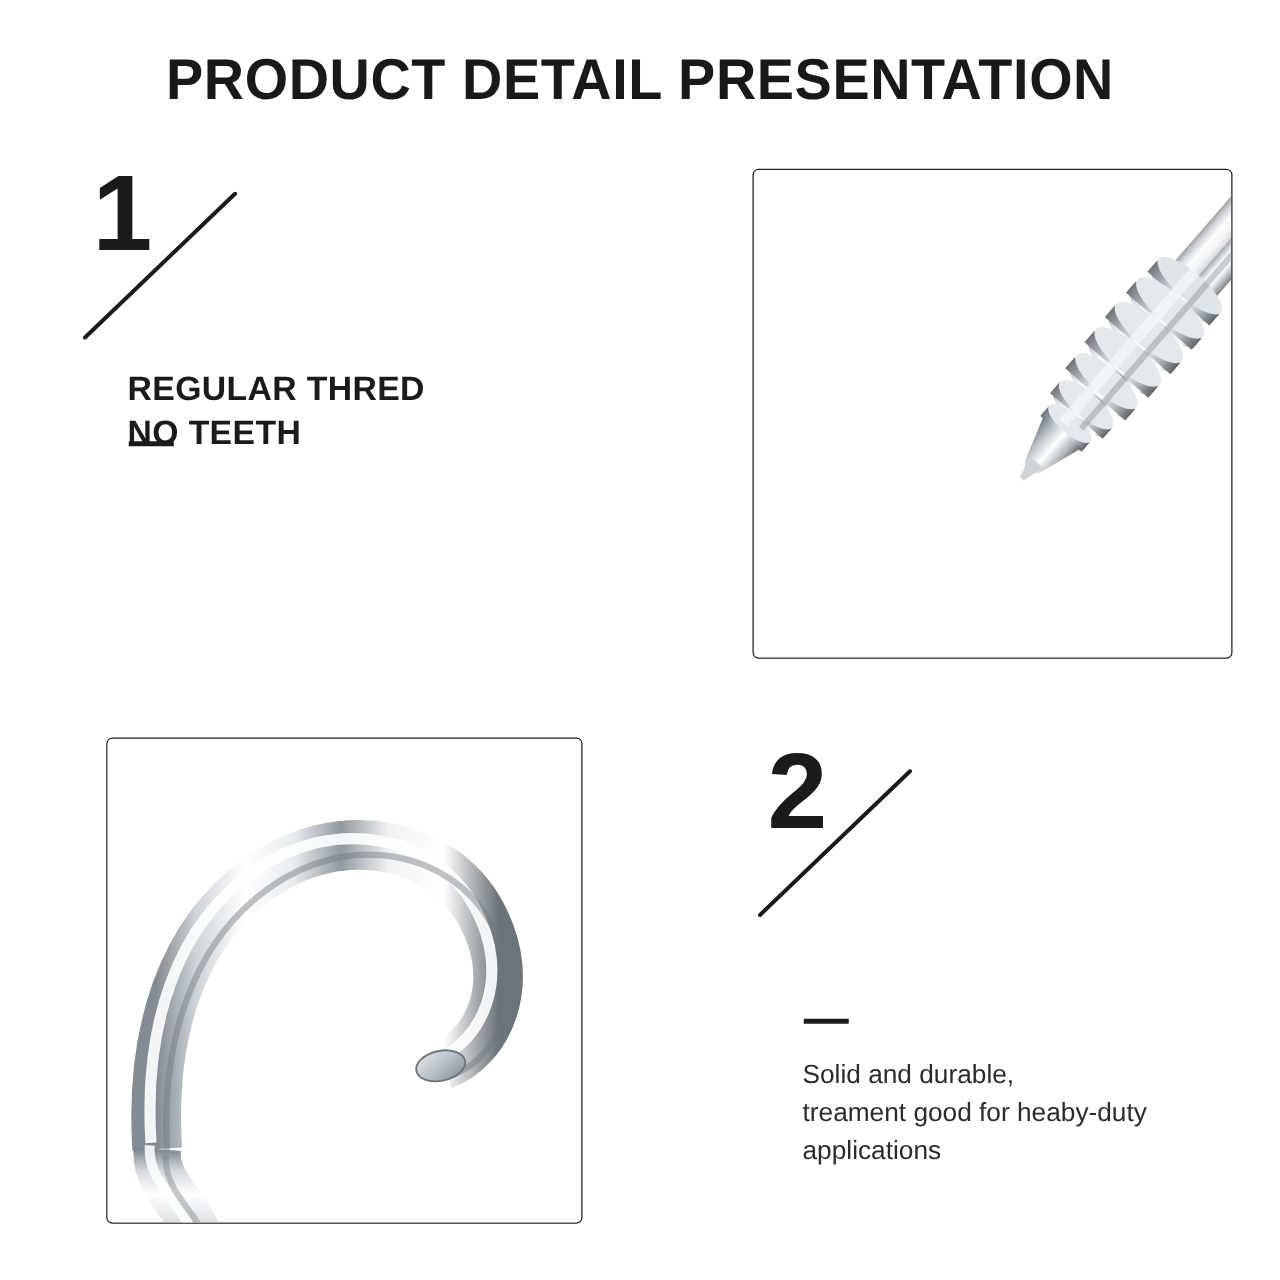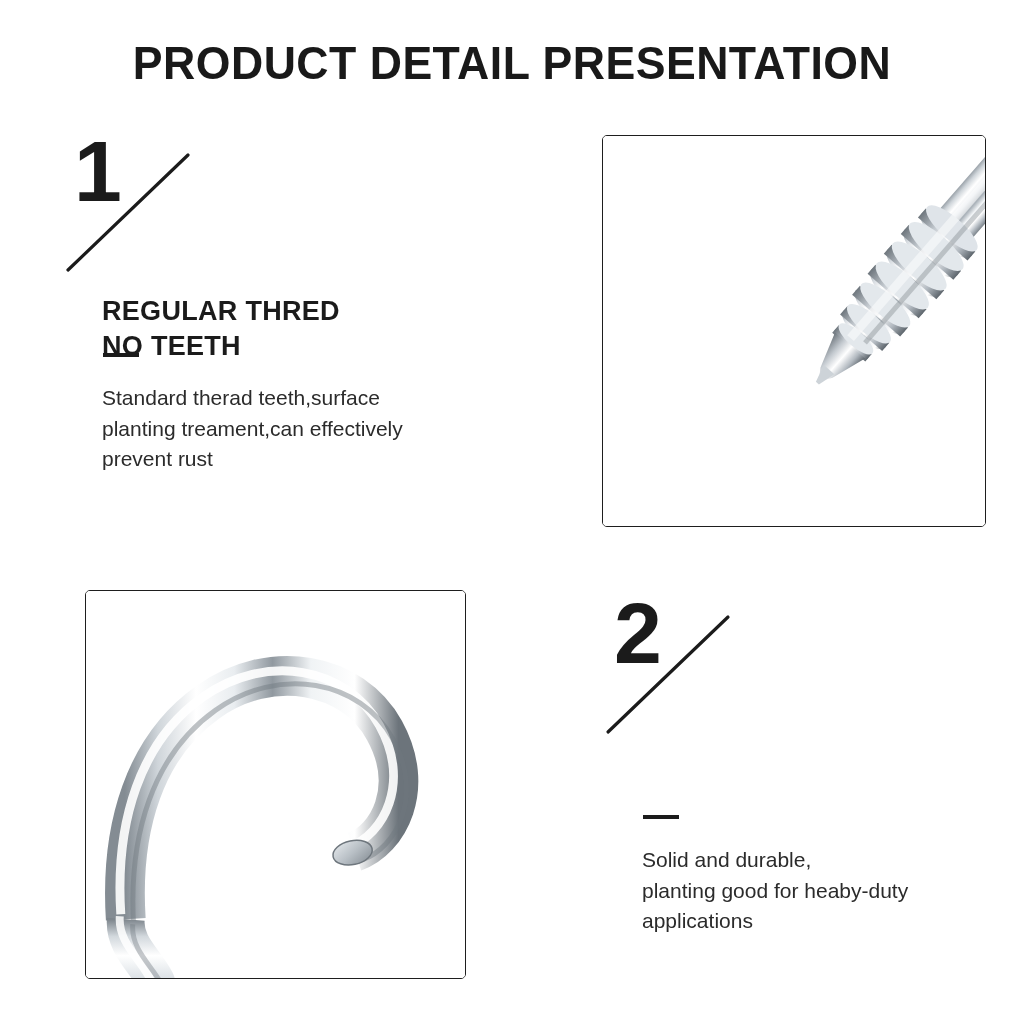--- a/index.html
+++ b/index.html
@@ -128,23 +128,20 @@
     <svg class="slash" viewBox="0 0 170 135">
       <line x1="6" y1="130" x2="126" y2="15"></line>
     </svg>
   </div>
 
   <div class="headline">REGULAR THRED
 NO TEETH</div>
 
   <div class="rule"></div>
 
-  <div class="body-copy">Standard therad teeth,surface
-planting treament,can effectively
-prevent rust</div>
 </div>
 
 <div class="photo-frame" id="frame-screw">
   <svg viewBox="0 0 384 392" preserveAspectRatio="xMidYMid slice">
     <defs>
       <linearGradient id="shankGrad" x1="0" y1="0" x2="1" y2="0">
         <stop offset="0" stop-color="#9aa2a9"></stop>
         <stop offset="0.10" stop-color="#cfd5da"></stop>
         <stop offset="0.24" stop-color="#ffffff"></stop>
         <stop offset="0.38" stop-color="#e6eaee"></stop>
@@ -244,21 +241,21 @@
     <div class="big-number">2</div>
     <svg class="slash" viewBox="0 0 170 135">
       <line x1="6" y1="130" x2="126" y2="15"></line>
     </svg>
   </div>
 
 
   <div class="rule"></div>
 
   <div class="body-copy">Solid and durable,
-planting good for heaby-duty
+treament good for heaby-duty
 applications</div>
 </div>
 
 <div class="photo-frame" id="frame-hook">
   <svg viewBox="0 0 381 389" preserveAspectRatio="xMidYMid slice">
     <defs>
       <linearGradient id="wireGrad" x1="0" y1="0" x2="1" y2="0">
         <stop offset="0" stop-color="#848c93"></stop>
         <stop offset="0.12" stop-color="#cfd5da"></stop>
         <stop offset="0.26" stop-color="#ffffff"></stop>

